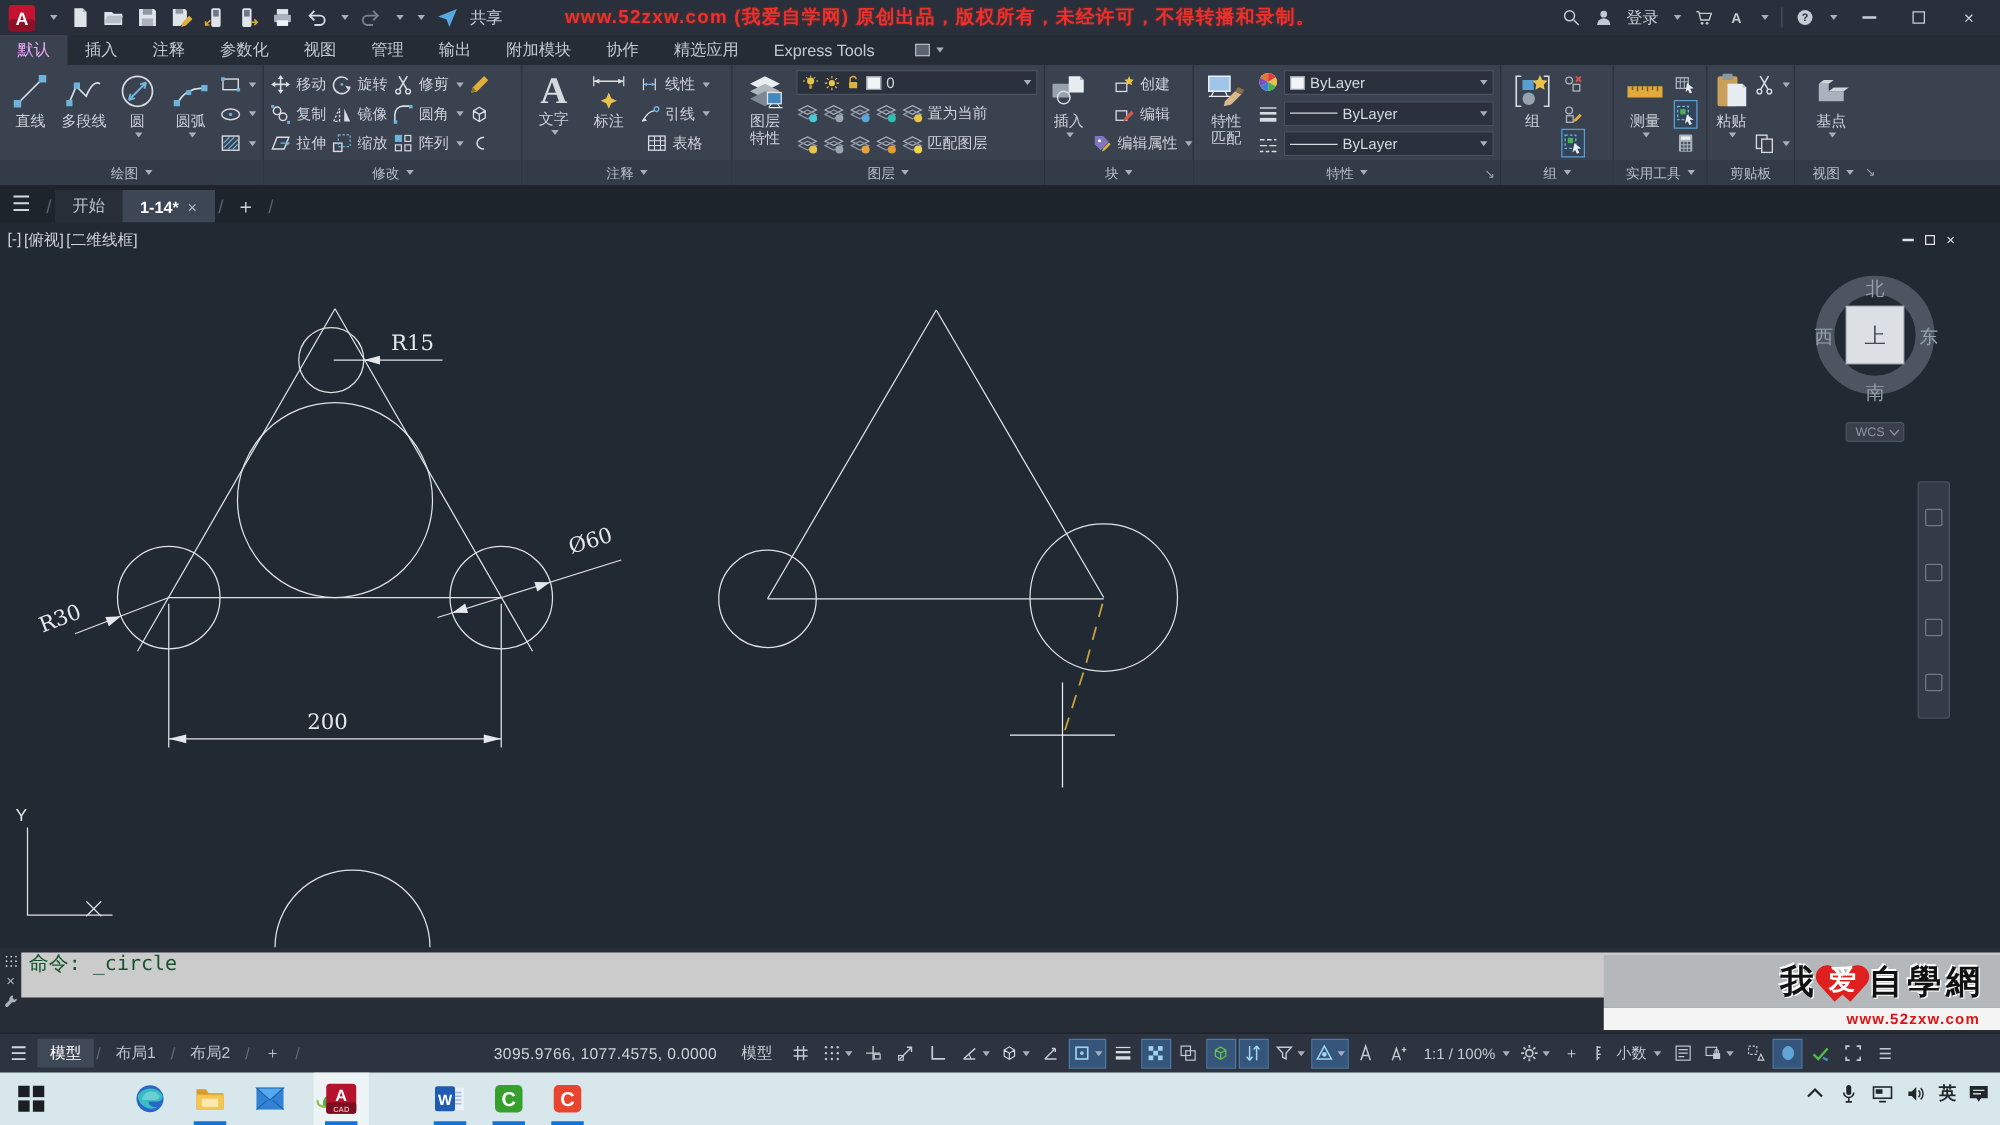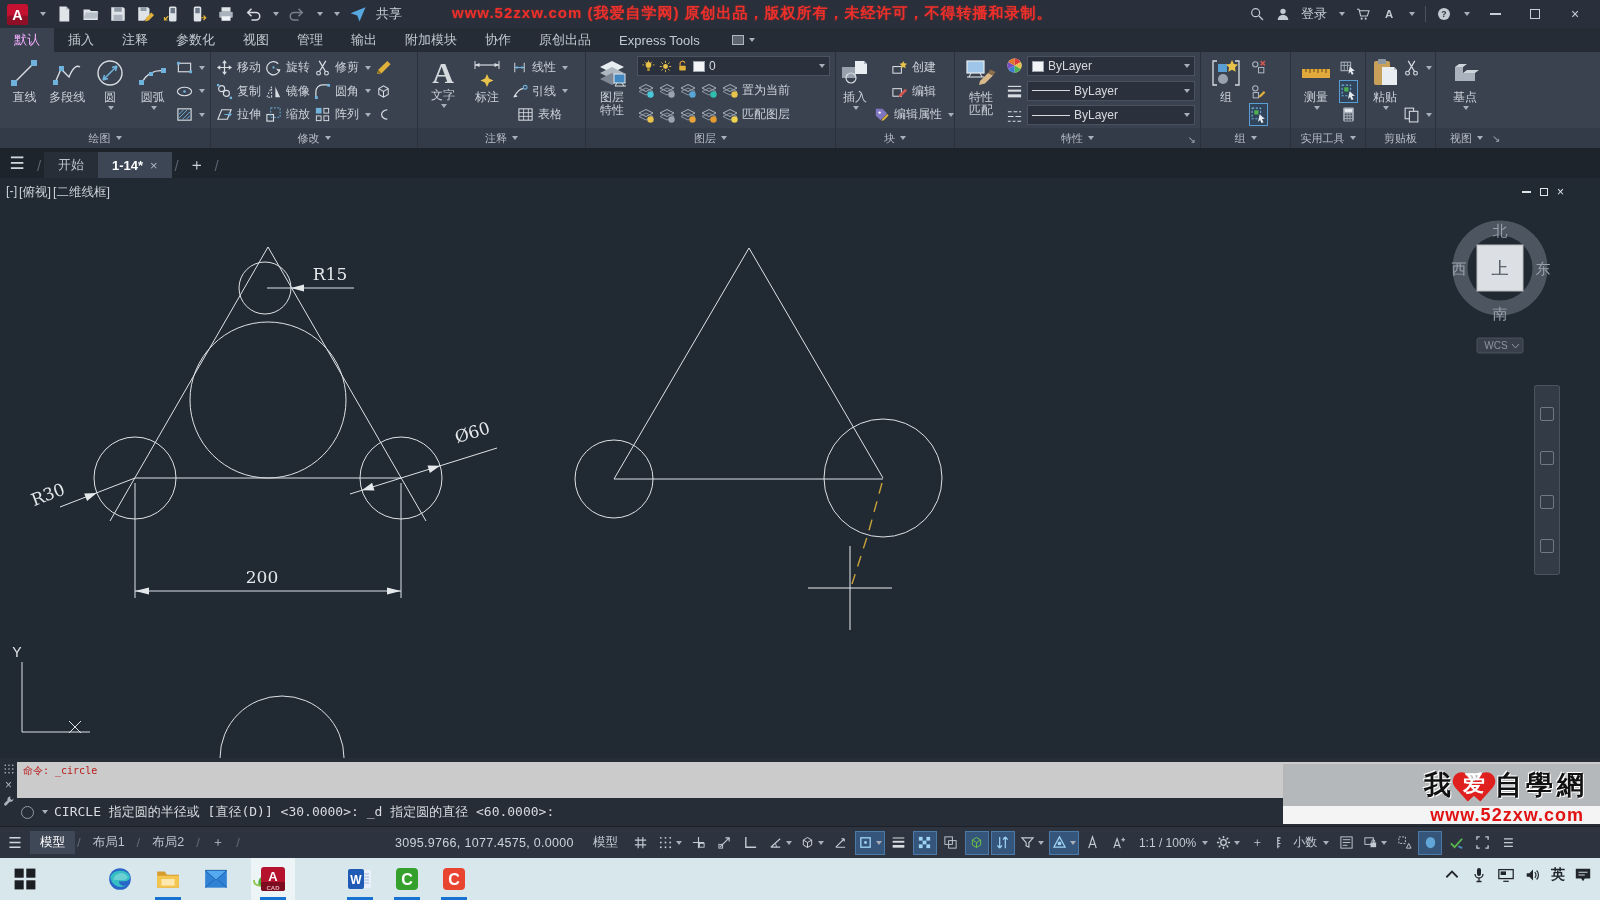--- a/index.html
+++ b/index.html
@@ -69,34 +69,34 @@
   #vpbtns .mini-dash { width:9px; border-bottom:2px solid #dfe3e6; height:0; }
   #vpbtns .mini-box { width:8px; height:8px; border:1.4px solid #dfe3e6; }
   #navbar { left:1534px; top:207px; width:26px; height:190px; background:rgba(78,87,100,0.40); border:1px solid rgba(120,130,144,0.35); border-radius:3px; display:flex; flex-direction:column; align-items:center; justify-content:space-around; padding:6px 0; }
   #navbar .nsq { width:14px; height:14px; border:1.2px solid rgba(190,198,208,0.45); border-radius:2px; }
 
   
   #cmdarea { left:0; top:758px; width:1600px; height:68px; background:#272d36; }
   .cmdrail { position:absolute; left:0; top:0; width:17px; height:68px; display:flex; flex-direction:column; align-items:center; gap:5px; padding-top:5px; }
   .cmdrail .ic { width:12px; height:12px; }
   .cmdrail .x { color:#aeb6c0; font-size:12px; line-height:10px; }
-  #cmdhist { position:absolute; left:17px; top:4px; width:1583px; height:36px; background:#cbcbcb; color:#b91c1c; font-family:"DejaVu Sans Mono",monospace; font-size:10px; line-height:18px; padding:0 6px; }
+  #cmdhist { position:absolute; left:17px; top:4px; width:1583px; height:36px; background:#cbcbcb; color:#14532d; font-family:"DejaVu Sans Mono",monospace; font-size:16px; line-height:18px; padding:0 6px; }
   #cmdinput { position:absolute; left:17px; top:40px; width:1583px; height:28px; display:flex; align-items:center; gap:6px; color:#d6dbe0; font-family:"DejaVu Sans Mono",monospace; font-size:13px; padding:0 4px; }
   .cmdcirc { width:13px; height:13px; border:1.3px solid #8f99a4; border-radius:50%; position:relative; }
 
   
   #badge { left:1283px; top:764px; width:317px; height:60px; z-index:5; }
   #badge .row1 { height:42px; background:#b4b8ba; display:flex; align-items:center; justify-content:flex-end; padding-right:14px; gap:2px; }
   #badge .row1 .zi { font-size:27px; font-weight:bold; color:#111; text-shadow:1px 1px 0 #fff, -1px -1px 0 #fff; font-family:"Liberation Serif",serif; letter-spacing:2px; }
   .heart { position:relative; width:38px; height:36px; display:inline-block; }
   .heart:before, .heart:after { content:""; position:absolute; top:4px; width:18px; height:28px; border-radius:9px 9px 0 0; background:#e01f1f; }
   .heart:before { left:1px; transform:rotate(-42deg); }
   .heart:after { right:1px; transform:rotate(42deg); }
   .heart .zi2 { position:absolute; left:50%; top:46%; transform:translate(-50%,-50%); z-index:2; font-size:22px; font-weight:bold; color:#fff; font-family:"Liberation Serif",serif; }
-  #badge .row2 { height:18px; background:#f4f4f4; display:flex; align-items:center; justify-content:flex-end; padding-right:16px; font-size:18px; font-weight:bold; color:#e01212; letter-spacing:1px; }
+  #badge .row2 { height:18px; background:#f4f4f4; display:flex; align-items:center; justify-content:flex-end; padding-right:16px; font-size:12px; font-weight:bold; color:#e01212; letter-spacing:1px; }
 
   
   #statusbar { left:0; top:826px; width:1600px; height:32px; background:#2d343f; border-top:1px solid #1c2128; display:flex; align-items:center; }
   .st-menu { width:30px; text-align:center; color:#cfd6dd; font-size:15px; }
   .sttab { padding:3px 10px; font-size:12.5px; color:#bcc4cd; }
   .sttab.active { background:#3f4856; color:#fff; }
   .stslash { color:#626b77; padding:0 2px; font-size:13px; }
   #coords { margin-left:150px; width:185px; text-align:center; font-size:12.5px; color:#ccd3da; letter-spacing:0.3px; }
   .stbtn { margin-left:10px; font-size:12.5px; color:#c3cad2; padding:3px 6px; }
   .sticons { display:flex; align-items:center; gap:4px; margin-left:6px; }
@@ -246,21 +246,21 @@
 <div id="ribbontabs" class="abs">
   <span class="rtab active">默认</span>
   <span class="rtab">插入</span>
   <span class="rtab">注释</span>
   <span class="rtab">参数化</span>
   <span class="rtab">视图</span>
   <span class="rtab">管理</span>
   <span class="rtab">输出</span>
   <span class="rtab">附加模块</span>
   <span class="rtab">协作</span>
-  <span class="rtab">原创出品</span>
+  <span class="rtab">精选应用</span>
   <span class="rtab">Express Tools</span>
   <span class="rtab-opts">
       <span class="boxic"></span>
       <span class="caret"></span>
     </span>
 </div>
 
 <div id="ribbon" class="abs">
 
   <div class="panel" style="left:0;width:211px">
@@ -1060,25 +1060,20 @@
       </span>
     <span class="x">×</span>
     <span class="ic">
         <svg viewBox="0 0 16 16">
           <path d="M10 2 a4 4 0 0 0 -4 5 L2 11 a1.8 1.8 0 0 0 2.6 2.6 L9 9 a4 4 0 0 0 5-4 l-2.5 1.5 -2-2z" fill="#aab3bd"></path>
         </svg>
       </span>
   </div>
   <div id="cmdhist">
     <div>命令: _circle</div>
-  </div>
-  <div id="cmdinput">
-    <span class="cmdcirc"></span>
-    <span class="caret"></span>
-    <span>CIRCLE 指定圆的半径或 [直径(D)] &lt;30.0000&gt;: _d 指定圆的直径 &lt;60.0000&gt;:</span>
   </div>
 </div>
 
 <div id="badge" class="abs">
   <div class="row1">
     <span class="zi">我</span>
     <span class="heart">
         <span class="zi2">爱</span>
       </span>
     <span class="zi">自</span>

